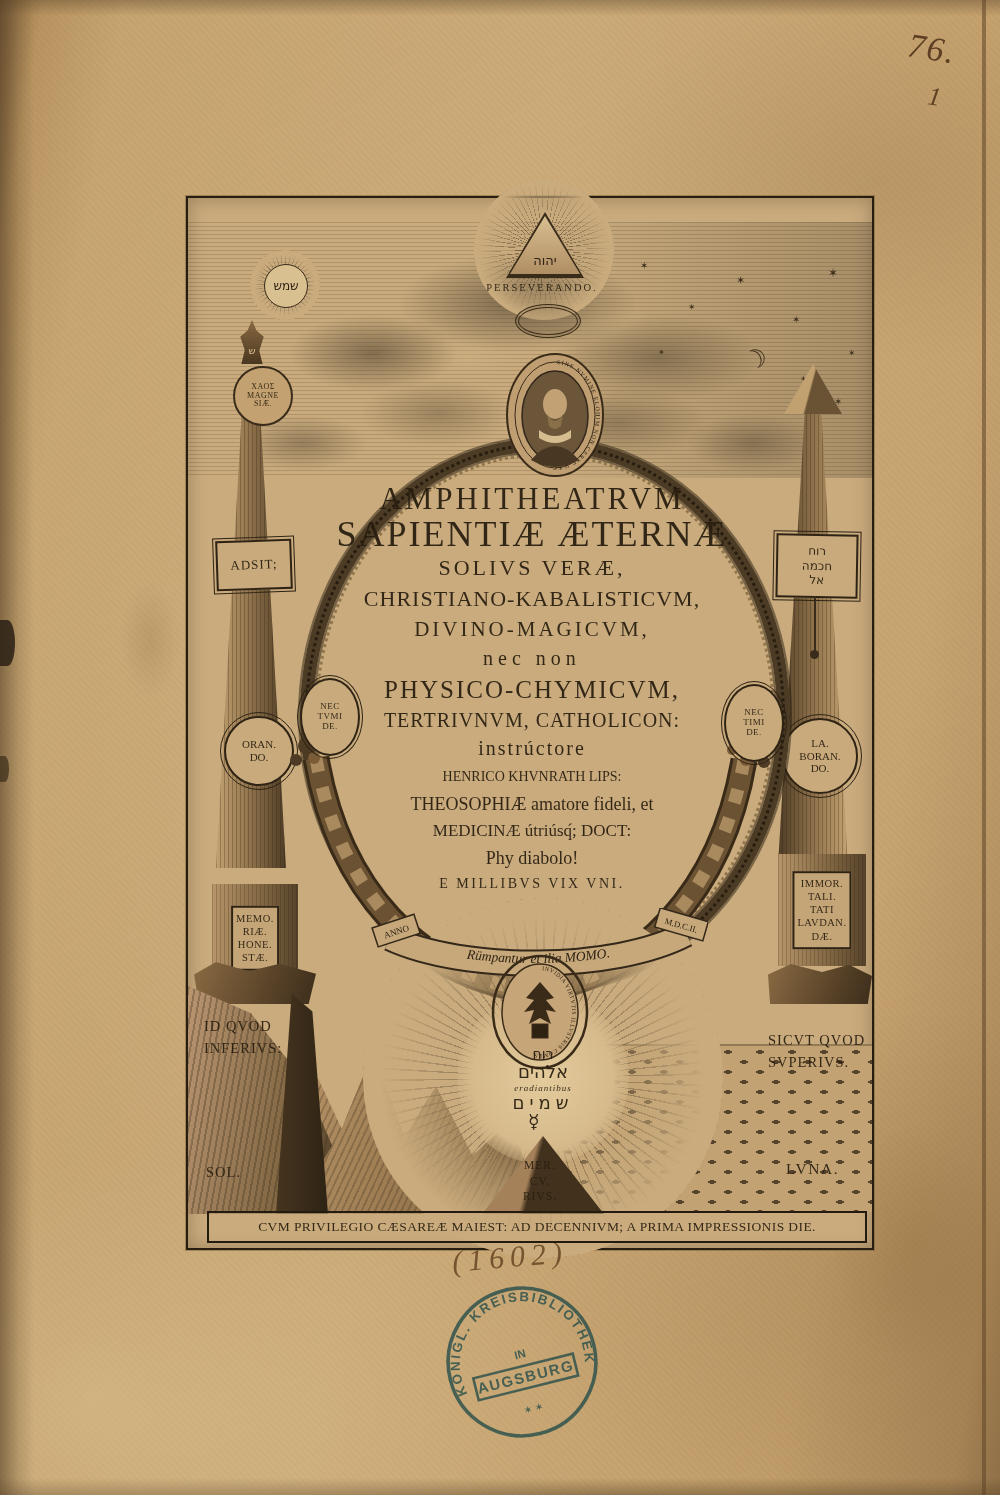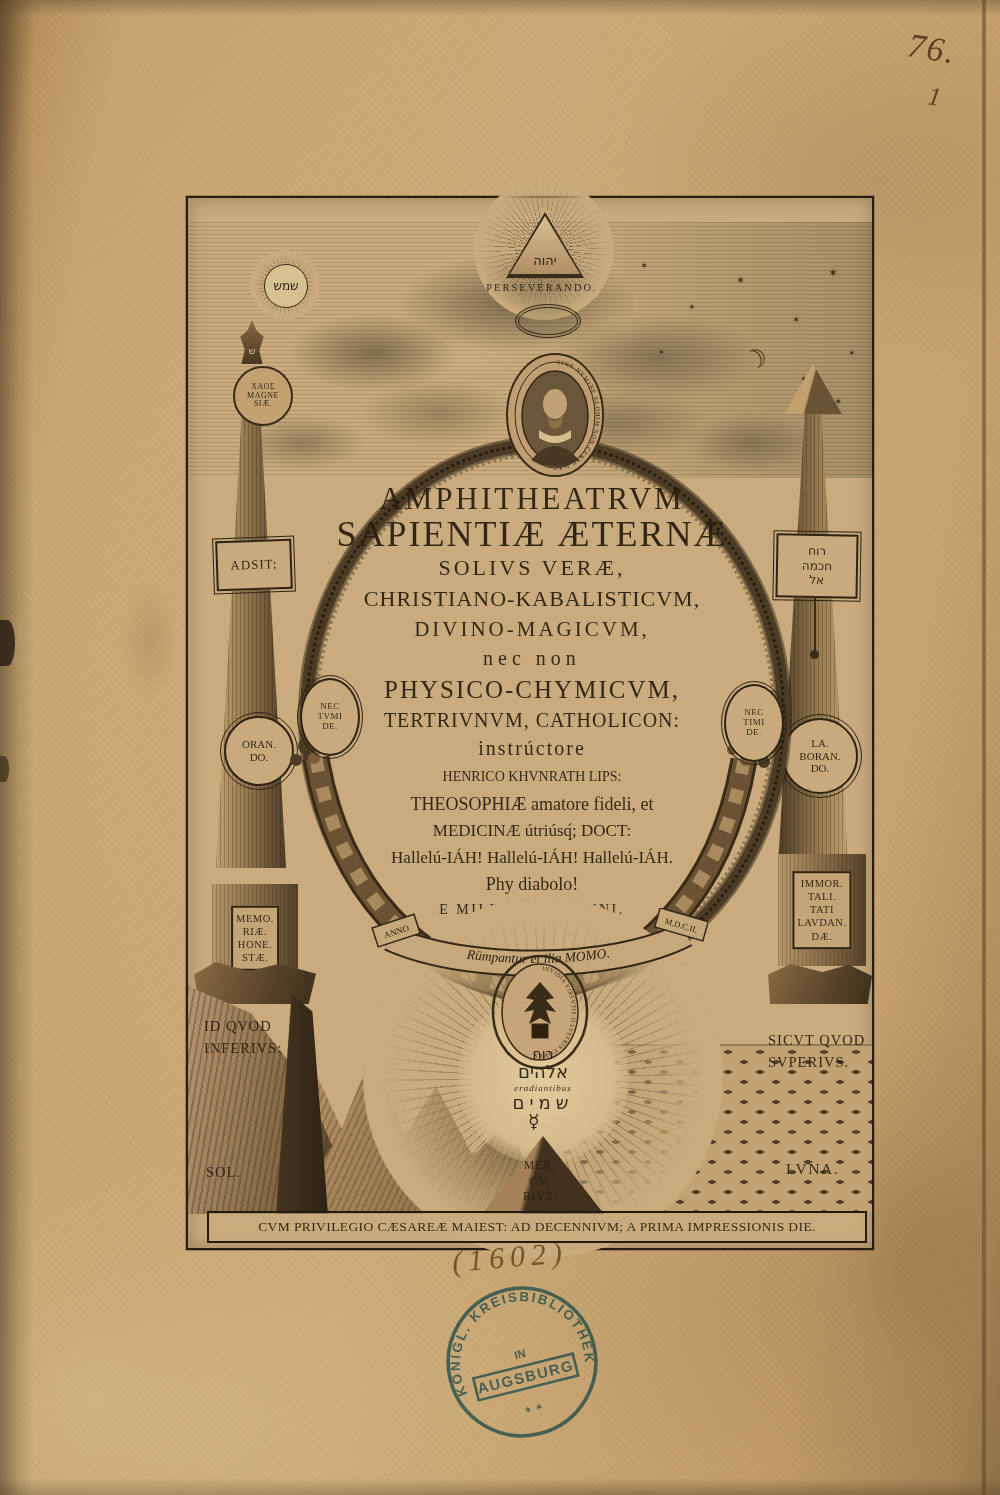--- a/index.html
+++ b/index.html
@@ -353,21 +353,20 @@
       <div class="t2">SOLIVS VERÆ,</div>
       <div class="t3">CHRISTIANO-KABALISTICVM,</div>
       <div class="t4">DIVINO-MAGICVM,</div>
       <div class="t5">nec non</div>
       <div class="t6">PHYSICO-CHYMICVM,</div>
       <div class="t7">TERTRIVNVM, CATHOLICON:</div>
       <div class="t8">instrúctore</div>
       <div class="t9">HENRICO KHVNRATH LIPS:</div>
       <div class="t10">THEOSOPHIÆ amatore fideli, et</div>
       <div class="t11">MEDICINÆ útriúsq́; DOCT:</div>
-      <div class="t12">Hallelú-IÁH! Hallelú-IÁH! Hallelú-IÁH.</div>
       <div class="t13">Phy diabolo!</div>
       <div class="t14">E MILLIBVS VIX VNI.</div>
     </div>
 
     <div class="medallion med-l ink">
       <div style="position:static">NEC</div>
       <div style="position:static">TVMI</div>
       <div style="position:static">DE.</div>
     </div>
     <div class="medallion med-r ink">

